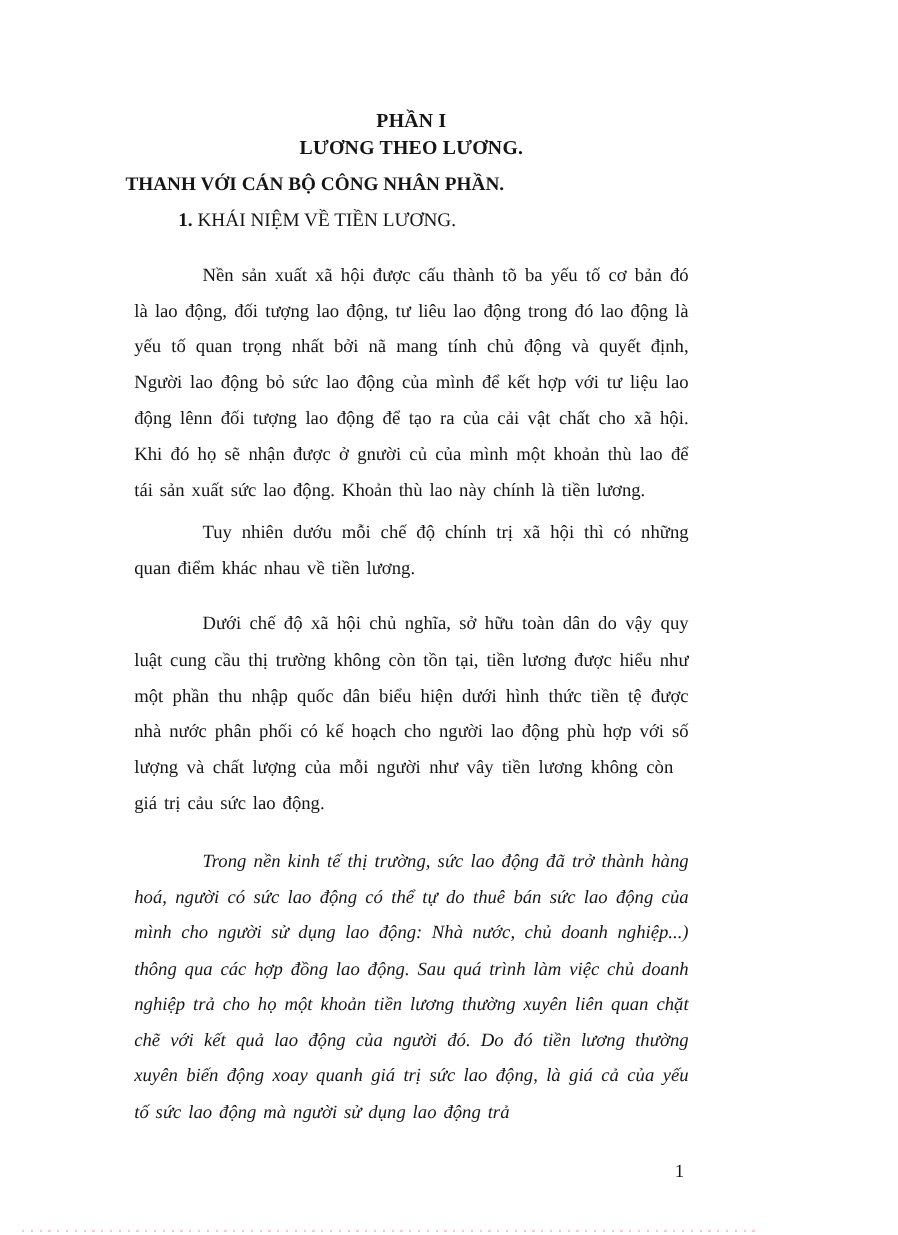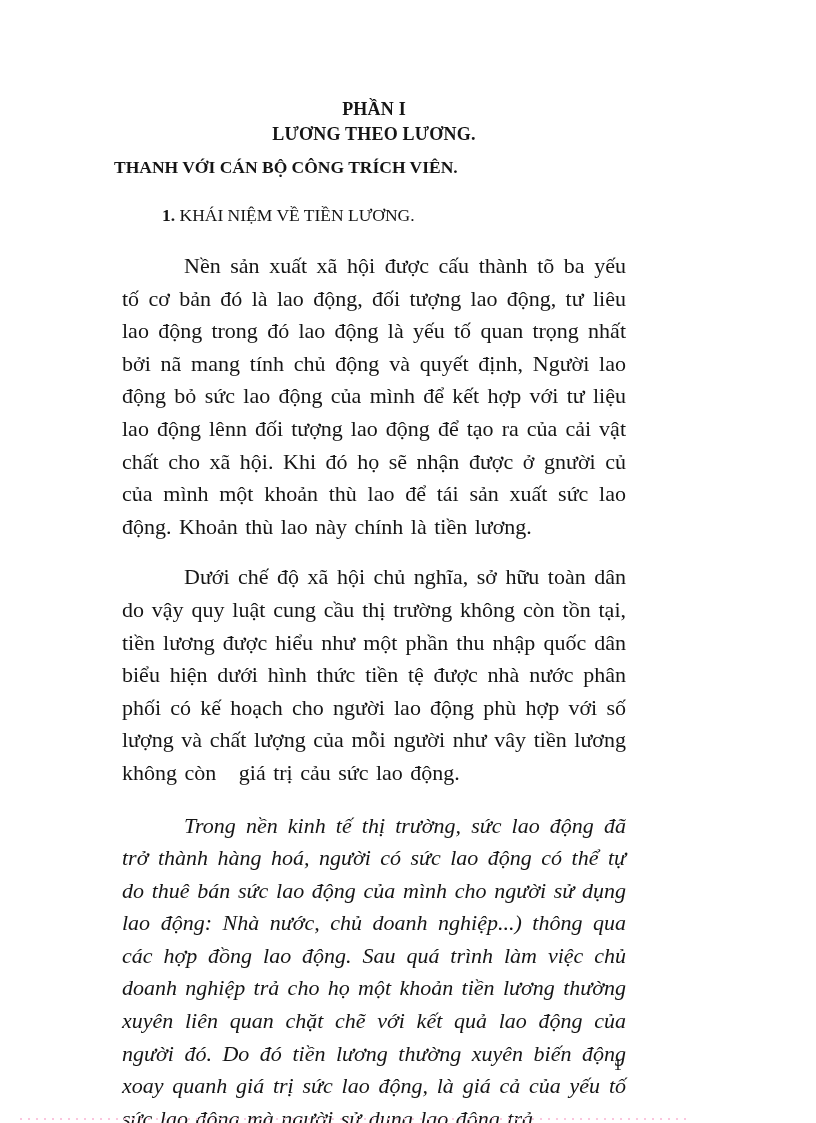--- a/index.html
+++ b/index.html
@@ -34,29 +34,29 @@
   }
   .sec1-l1 {
     padding-left: 47px;
     text-align: justify;
     text-align-last: justify;
   }
   .sec1-num { position: relative; top: 5px; }
   .sec1-l2 { margin-left: -8px; }
   
   .h1 {
-    margin-top: 20px;
+    margin-top: 4px;
     padding-left: 40px;
     font-size: 17.5px;
     line-height: 25px;
   }
   .h1-num { font-weight: bold; }
   
   .body-p {
-    font-size: 22px;
+    font-size: 17px;
     line-height: 32.6px;
     text-align: justify;
     text-indent: 62px;
     word-spacing: 2px;
   }
   .p1 { margin-top: 22px; }
   .p2 { margin-top: 6px; }
   .p3 { margin-top: 18px; }
   .p4 { margin-top: 20px; font-style: italic; }
   .page-number {
@@ -75,25 +75,26 @@
 <body style="color: rgb(21, 21, 21);">
 
 <div class="page">
 
   <header class="doc-title">
     <div class="t-line">PHẦN I</div>
     <div class="t-line">LƯƠNG THEO LƯƠNG.</div>
   </header>
 
   <div class="sec1">
-    <div class="sec1-l2">THANH VỚI CÁN BỘ CÔNG TRÍCH VIÊN.</div>
+    <div class="sec1-l2">THANH VỚI CÁN BỘ CÔNG NHÂN PHẦN.</div>
   </div>
 
   <div class="h1"><span class="h1-num">1.</span> <span class="h1-title">KHÁI NIỆM VỀ TIỀN LƯƠNG.</span></div>
 
   <p class="body-p p1">Nền sản xuất xã hội được cấu thành tõ ba yếu tố cơ bản đó là lao động, đối tượng lao động, tư liêu lao động trong đó lao động là yếu tố quan trọng nhất bởi nã mang tính chủ động và quyết định, Người lao động bỏ sức lao động của mình để kết hợp với tư liệu lao động lênn đối tượng lao động để tạo ra của cải vật chất cho xã hội. Khi đó họ sẽ nhận được ở gnười củ của mình một khoản thù lao để tái sản xuất sức lao động. Khoản thù lao này chính là tiền lương.</p>
+  <p class="body-p p2">Tuy nhiên dướu mỗi chế độ chính trị xã hội thì có những quan điểm khác nhau về tiền lương.</p>
   <p class="body-p p3">Dưới chế độ xã hội chủ nghĩa, sở hữu toàn dân do vậy quy luật cung cầu thị trường không còn tồn tại, tiền lương được hiểu như một phần thu nhập quốc dân biểu hiện dưới hình thức tiền tệ được nhà nước phân phối có kế hoạch cho người lao động phù hợp với số lượng và chất lượng của mỗi người như vây tiền lương không còn &nbsp; giá trị cảu sức lao động.</p>
   <p class="body-p p4">Trong nền kinh tế thị trường, sức lao động đã trở thành hàng hoá, người có sức lao động có thể tự do thuê bán sức lao động của mình cho người sử dụng lao động: Nhà nước, chủ doanh nghiệp...) thông qua các hợp đồng lao động. Sau quá trình làm việc chủ doanh nghiệp trả cho họ một khoản tiền lương thường xuyên liên quan chặt chẽ với kết quả lao động của người đó. Do đó tiền lương thường xuyên biến động xoay quanh giá trị sức lao động, là giá cả của yếu tố sức lao động mà người sử dụng lao động trả</p>
 
   <div class="page-number">1</div>
   <div class="dotted" style="background: repeating-linear-gradient(to right, rgb(251, 197, 222) 0px, rgb(251, 197, 222) 2px, transparent 2px, transparent 8px);"></div>
 
 </div>
 
 </body></html>

